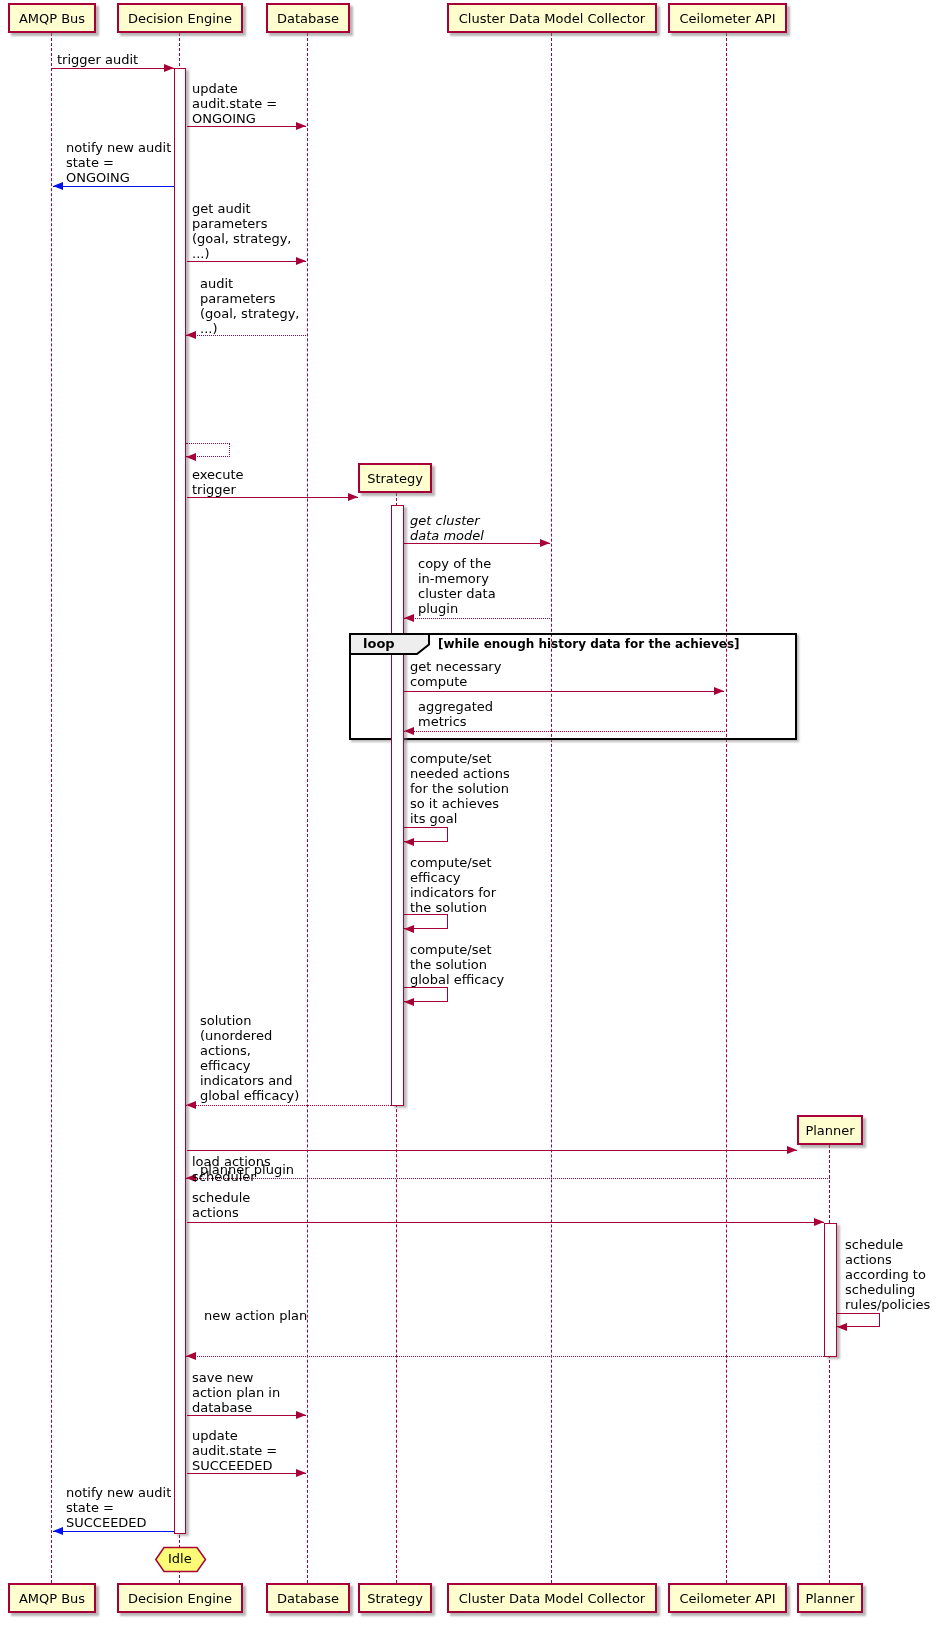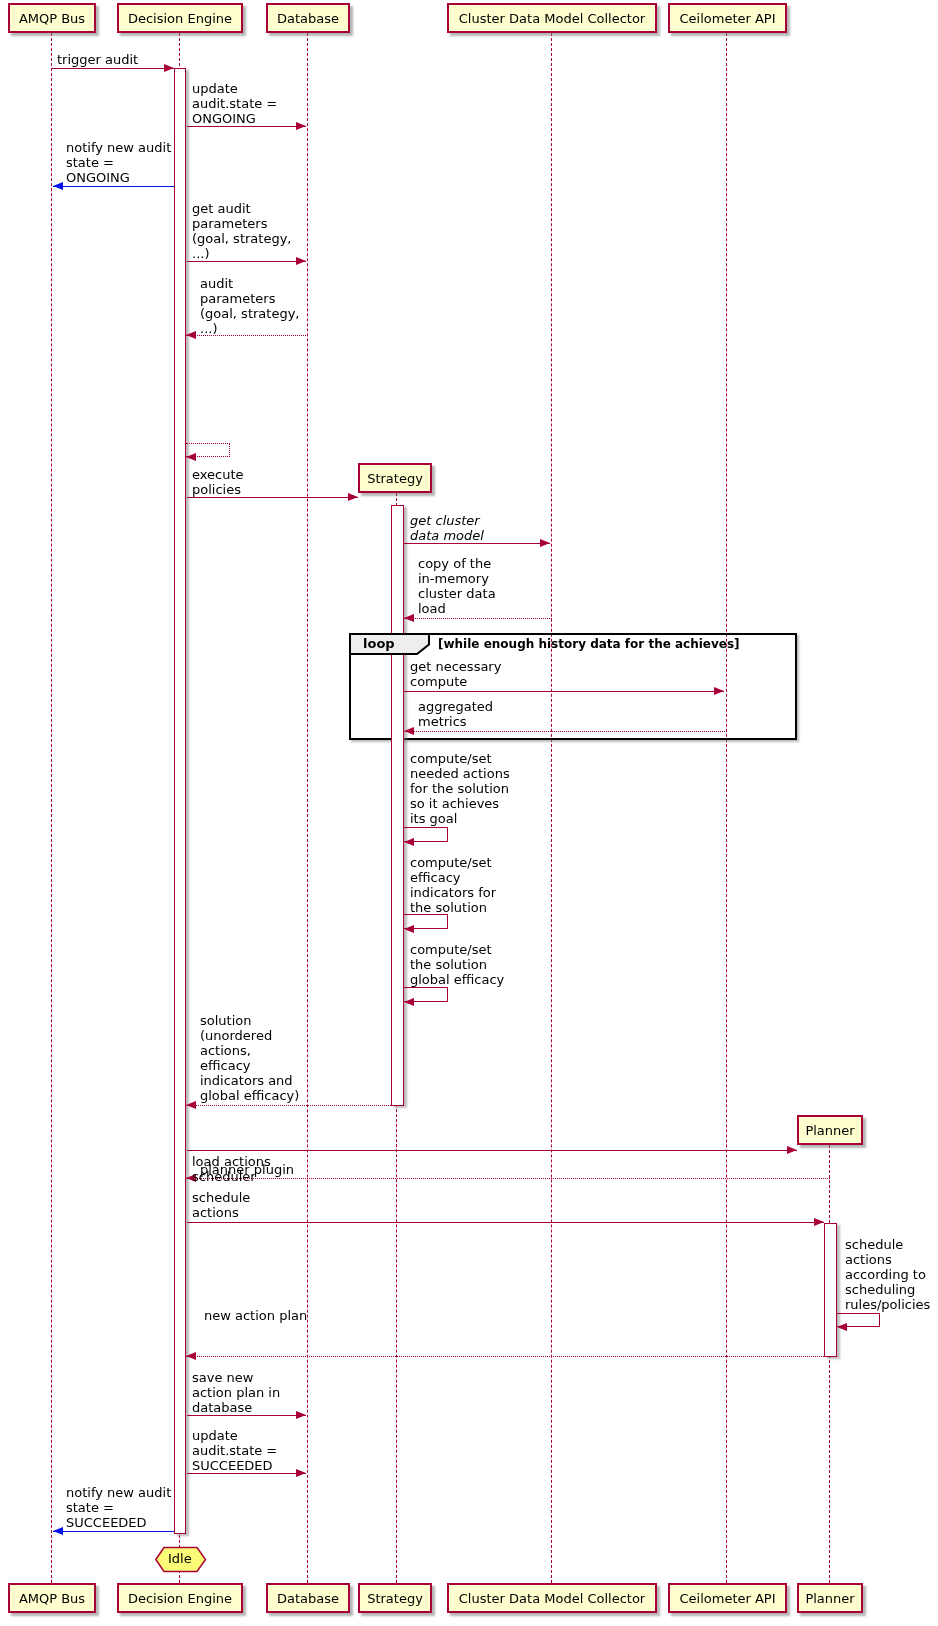--- a/index.html
+++ b/index.html
@@ -92,27 +92,27 @@
 ONGOING</div>
   <div class="msg" style="left:192px;top:201px;">get audit
 parameters
 (goal, strategy,
 ...)</div>
   <div class="msg" style="left:200px;top:276px;">audit
 parameters
 (goal, strategy,
 ...)</div>
   <div class="msg" style="left:192px;top:467px;">execute
-policies</div>
+trigger</div>
   <div class="msg" style="left:410px;top:513px;font-style:italic;">get cluster
 data model</div>
   <div class="msg" style="left:418px;top:556px;">copy of the
 in-memory
 cluster data
-load</div>
+plugin</div>
   <div class="msg" style="left:410px;top:659px;">get necessary
 compute</div>
   <div class="msg" style="left:418px;top:699px;">aggregated
 metrics</div>
   <div class="msg" style="left:410px;top:751px;">compute/set
 needed actions
 for the solution
 so it achieves
 its goal</div>
   <div class="msg" style="left:410px;top:855px;">compute/set

